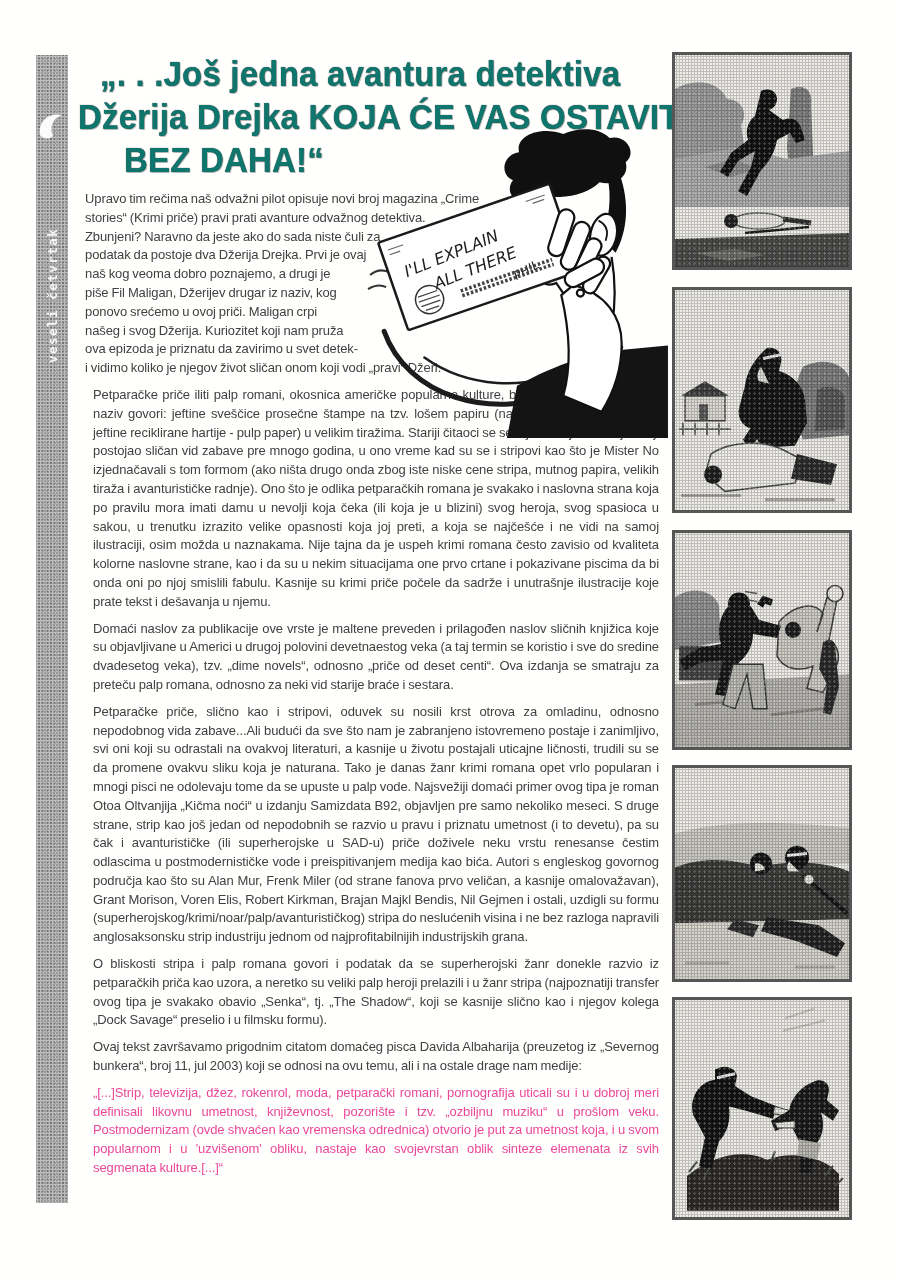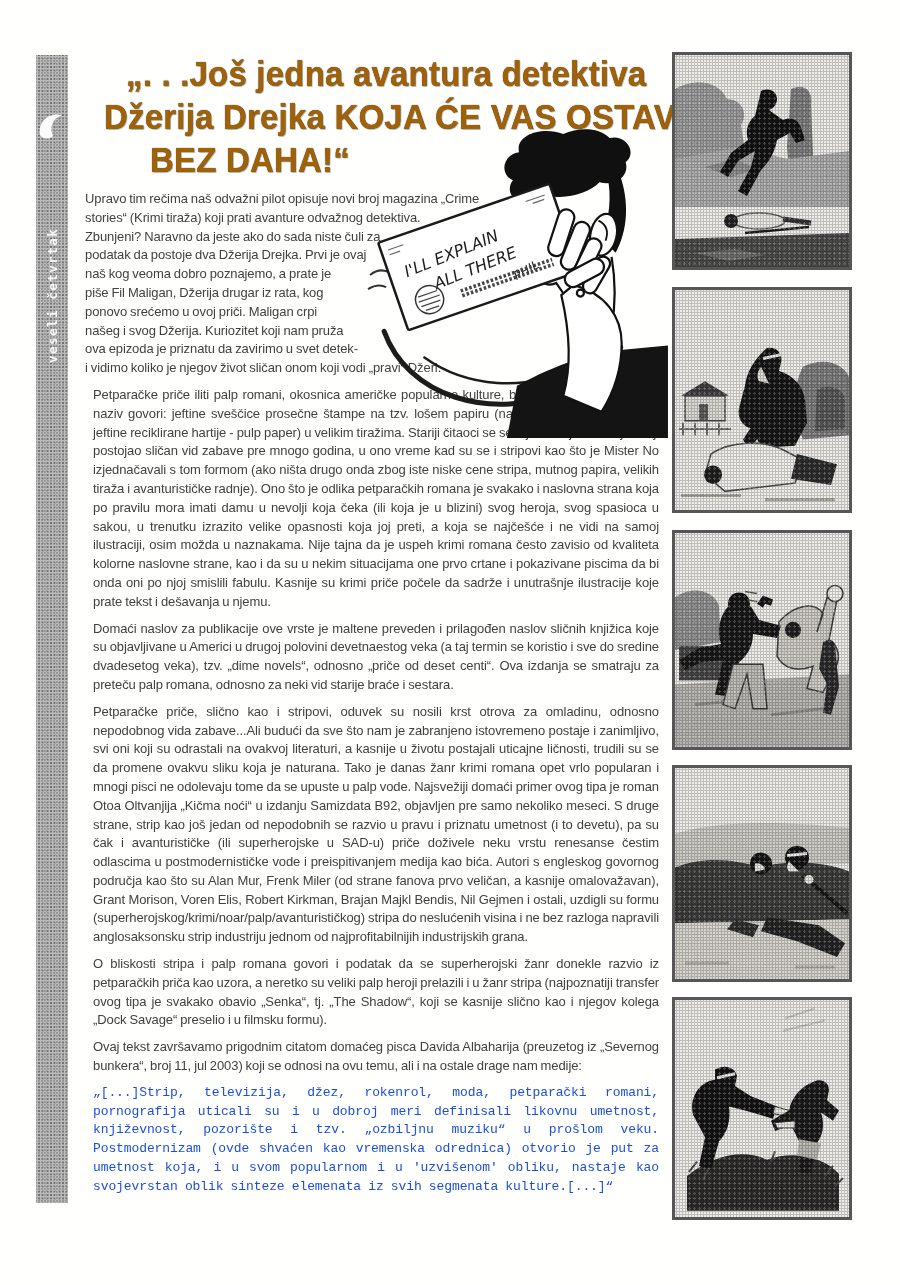--- a/index.html
+++ b/index.html
@@ -24,38 +24,38 @@
   .strip-logo{position:absolute;left:1px;top:54px;width:30px;height:40px;z-index:2;}
   .strip-label{
     position:absolute;left:0;top:108px;width:32px;height:200px;z-index:2;
     writing-mode:vertical-rl;transform:rotate(180deg);
     display:flex;align-items:center;justify-content:flex-start;
     color:#f7f7f7;font-family:"DejaVu Sans Mono",monospace;
     font-size:12.5px;font-weight:bold;letter-spacing:1.5px;white-space:nowrap;
   }
 
   
-  .headline{position:absolute;left:104px;top:52px;width:585px;color:#a16207;}
+  .headline{position:absolute;left:78px;top:52px;width:585px;color:#0f766e;}
   .hl{
     font-weight:700;font-size:33px;line-height:43px;letter-spacing:.2px;
     white-space:nowrap;
     text-shadow:0 0 1px rgba(20,20,20,.9), 1px 1px 0 rgba(40,40,40,.25);
     transform:scaleY(1.04);transform-origin:left top;
   }
   .hl1{padding-left:22px;}
   .hl3{padding-left:46px;}
 
   
   .article{
     position:absolute;left:85px;top:190px;width:582px;
     color:#414141;font-size:13px;line-height:18.8px;letter-spacing:-.1px;word-spacing:-.5px;
   }
   .intro .tline{height:18.8px;white-space:nowrap;overflow:visible;}
   .para{margin:8px;text-align:justify;}
-  .para.quote{color:#1d4ed8;font-family:Liberation Mono, monospace;}
+  .para.quote{color:#ec4899;}
 
   
   .illo{position:absolute;left:366px;top:124px;width:302px;height:314px;z-index:3;}
   .illo svg{width:100%;height:100%;}
   .hand-text{font-family:"DejaVu Sans",sans-serif;font-style:italic;fill:#1c1c1c;}
 
   
   .panel{
     position:absolute;left:672px;width:180px;box-sizing:border-box;
     border:3px solid #565656;background:#edece7;
@@ -135,25 +135,25 @@
         <rect x="222" y="130" width="14" height="40" rx="7" transform="rotate(30 229 150)"></rect>
         <rect x="196" y="140" width="42" height="16" rx="8" transform="rotate(-28 217 148)"></rect>
         <circle cx="213" cy="168" r="3.5" fill="none"></circle>
       </g>
     </svg>
   </div>
 
   <main class="article">
     <div class="intro">
         <div class="tline">Upravo tim rečima naš odvažni pilot opisuje novi broj magazina „Crime</div>
-        <div class="tline">stories“ (Krimi tiraža) koji prati avanture odvažnog detektiva.</div>
+        <div class="tline">stories“ (Krimi priče) pravi prati avanture odvažnog detektiva.</div>
         <div class="tline">Zbunjeni? Naravno da jeste ako do sada niste čuli za</div>
         <div class="tline">podatak da postoje dva Džerija Drejka. Prvi je ovaj</div>
-        <div class="tline">naš kog veoma dobro poznajemo, a prate je</div>
-        <div class="tline">piše Fil Maligan, Džerija drugar iz rata, kog</div>
+        <div class="tline">naš kog veoma dobro poznajemo, a drugi je</div>
+        <div class="tline">piše Fil Maligan, Džerijev drugar iz naziv, kog</div>
         <div class="tline">ponovo srećemo u ovoj priči. Maligan crpi</div>
         <div class="tline">našeg i svog Džerija. Kuriozitet koji nam pruža</div>
         <div class="tline">ova epizoda je priznatu da zavirimo u svet detek-</div>
         <div class="tline">i vidimo koliko je njegov život sličan onom koji vodi „pravi“ Džeri.</div>
       </div>
     <p class="para">Petparačke priče iliti palp romani, okosnica američke popularne kulture, bili su upravo ono što im i naziv govori: jeftine sveščice prosečne štampe na tzv. lošem papiru (naziv palp potiče od naziva jeftine reciklirane hartije - pulp paper) u velikim tiražima. Stariji čitaoci se sećaju kako je u našoj zemlji postojao sličan vid zabave pre mnogo godina, u ono vreme kad su se i stripovi kao što je Mister No izjednačavali s tom formom (ako ništa drugo onda zbog iste niske cene stripa, mutnog papira, velikih tiraža i avanturističke radnje). Ono što je odlika petparačkih romana je svakako i naslovna strana koja po pravilu mora imati damu u nevolji koja čeka (ili koja je u blizini) svog heroja, svog spasioca u sakou, u trenutku izrazito velike opasnosti koja joj preti, a koja se najčešće i ne vidi na samoj ilustraciji, osim možda u naznakama. Nije tajna da je uspeh krimi romana često zavisio od kvaliteta kolorne naslovne strane, kao i da su u nekim situacijama one prvo crtane i pokazivane piscima da bi onda oni po njoj smislili fabulu. Kasnije su krimi priče počele da sadrže i unutrašnje ilustracije koje prate tekst i dešavanja u njemu.</p>
     <p class="para">Domaći naslov za publikacije ove vrste je maltene preveden i prilagođen naslov sličnih knjižica koje su objavljivane u Americi u drugoj polovini devetnaestog veka (a taj termin se koristio i sve do sredine dvadesetog veka), tzv. „dime novels“, odnosno „priče od deset centi“. Ova izdanja se smatraju za preteču palp romana, odnosno za neki vid starije braće i sestara.</p>
     <p class="para">Petparačke priče, slično kao i stripovi, oduvek su nosili krst otrova za omladinu, odnosno nepodobnog vida zabave...Ali budući da sve što nam je zabranjeno istovremeno postaje i zanimljivo, svi oni koji su odrastali na ovakvoj literaturi, a kasnije u životu postajali uticajne ličnosti, trudili su se da promene ovakvu sliku koja je naturana. Tako je danas žanr krimi romana opet vrlo popularan i mnogi pisci ne odolevaju tome da se upuste u palp vode. Najsvežiji domaći primer ovog tipa je roman Otoa Oltvanjija „Kičma noći“ u izdanju Samizdata B92, objavljen pre samo nekoliko meseci. S druge strane, strip kao još jedan od nepodobnih se razvio u pravu i priznatu umetnost (i to devetu), pa su čak i avanturističke (ili superherojske u SAD-u) priče doživele neku vrstu renesanse čestim odlascima u postmodernističke vode i preispitivanjem medija kao bića. Autori s engleskog govornog područja kao što su Alan Mur, Frenk Miler (od strane fanova prvo veličan, a kasnije omalovažavan), Grant Morison, Voren Elis, Robert Kirkman, Brajan Majkl Bendis, Nil Gejmen i ostali, uzdigli su formu (superherojskog/krimi/noar/palp/avanturističkog) stripa do neslućenih visina i ne bez razloga napravili anglosaksonsku strip industriju jednom od najprofitabilnijih industrijskih grana.</p>
     <p class="para">O bliskosti stripa i palp romana govori i podatak da se superherojski žanr donekle razvio iz petparačkih priča kao uzora, a neretko su veliki palp heroji prelazili i u žanr stripa (najpoznatiji transfer ovog tipa je svakako obavio „Senka“, tj. „The Shadow“, koji se kasnije slično kao i njegov kolega „Dock Savage“ preselio i u filmsku formu).</p>
     <p class="para">Ovaj tekst završavamo prigodnim citatom domaćeg pisca Davida Albaharija (preuzetog iz „Severnog bunkera“, broj 11, jul 2003) koji se odnosi na ovu temu, ali i na ostale drage nam medije:</p>

